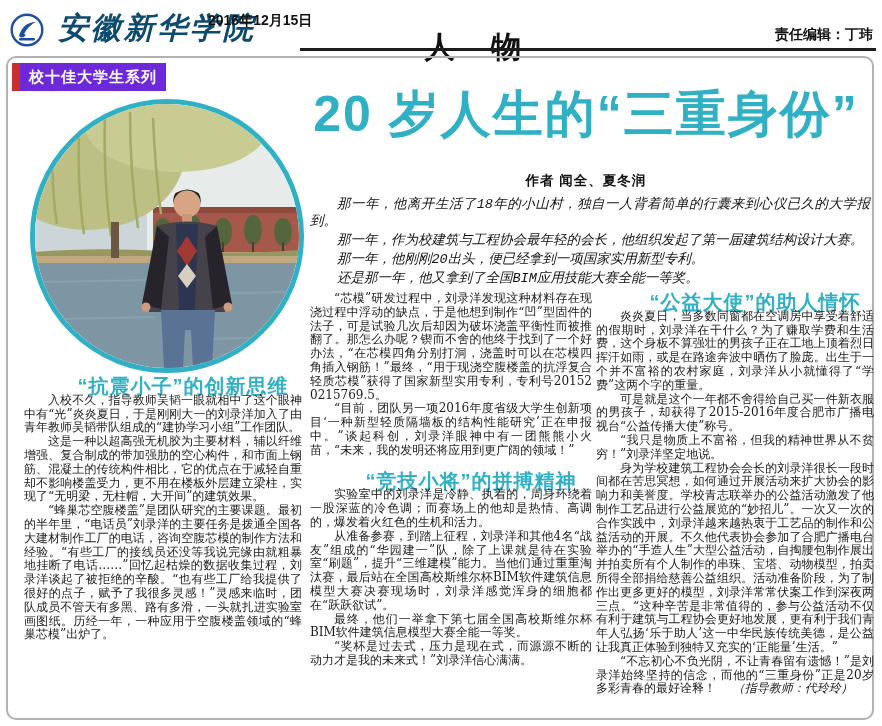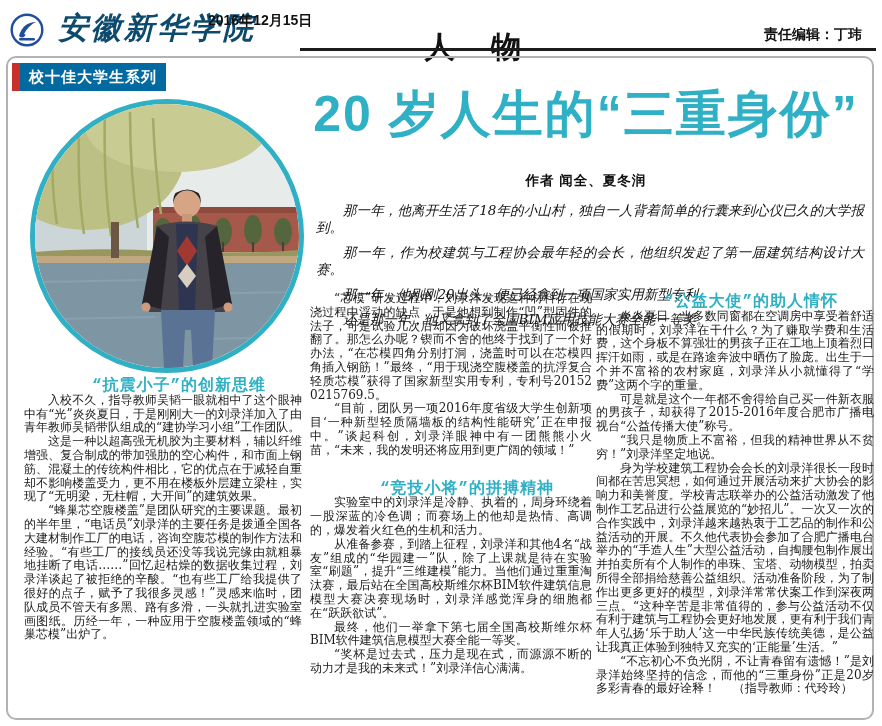--- a/index.html
+++ b/index.html
@@ -5,53 +5,53 @@
   html,body{margin:0;padding:0;background:#fff;}
   .page{position:relative;width:882px;height:726px;background:#ffffff;overflow:hidden;
         font-family:"Liberation Sans",sans-serif;}
   
   .logo{position:absolute;left:10px;top:13px;width:34px;height:34px;}
   .school-name{position:absolute;left:58px;top:8px;font-family:Liberation Mono, monospace;
         font-style:italic;font-weight:bold;font-size:30px;color:#0c4a6e;letter-spacing:3px;white-space:nowrap;}
   .pub-date{position:absolute;left:208px;top:12px;font-weight:bold;font-size:14px;color:#111;white-space:nowrap;}
   .section-title{position:absolute;left:380px;top:10px;width:200px;text-align:center;
         font-weight:bold;font-size:30px;color:#111;letter-spacing:14px;white-space:nowrap;margin-top:17px;}
-  .editor{position:absolute;right:20px;top:26px;font-weight:bold;font-size:14px;color:#111;}
+  .editor{position:absolute;right:9px;top:26px;font-weight:bold;font-size:14px;color:#111;}
   .header-rule{position:absolute;left:300px;right:6px;top:48px;height:3px;background:#1c1c1c;}
   
   .content-frame{position:absolute;left:6px;top:56px;width:868px;height:664px;
         border:2px solid #b2b2b2;border-radius:10px;box-sizing:border-box;}
   
   .series-banner{position:absolute;left:12px;top:63px;height:28px;display:flex;align-items:stretch;}
   .banner-red{width:8px;background:#c9302c;}
-  .banner-gray{background:#0369a1;color:#fff;font-weight:bold;font-size:15px;
+  .banner-gray{background:#6d28d9;color:#fff;font-weight:bold;font-size:15px;
         letter-spacing:1px;display:flex;align-items:center;padding:0 9px;white-space:nowrap;}
   
   .portrait{position:absolute;left:30px;top:99px;width:274px;height:274px;border-radius:50%;
         border:5px solid #2fb0c5;overflow:hidden;box-sizing:border-box;background:#e7ecea;}
   .portrait svg{display:block;}
   
   .headline{position:absolute;left:298px;top:84px;width:576px;text-align:center;
         font-weight:bold;font-size:50px;line-height:1.2;color:#2fb0c5;letter-spacing:2px;white-space:nowrap;}
   .byline{position:absolute;left:298px;top:172px;width:576px;text-align:center;
         font-weight:bold;font-size:13.5px;color:#111;letter-spacing:1px;}
   .intro{position:absolute;left:308px;top:194px;width:564px;
         font-family:"DejaVu Serif",serif;font-style:italic;font-size:13.5px;line-height:17px;color:#111;}
-  .intro p{margin:8px;text-indent:2em;text-align:justify;}
+  .intro p{margin:2px;text-indent:2em;text-align:justify;font-family:Liberation Mono, monospace;}
   
   .col{position:absolute;font-family:"DejaVu Serif",serif;font-size:12px;line-height:13.8px;
         color:#1a1a1a;text-align:justify;}
   .col p{margin:0;text-indent:2em;}
   .col-left{left:24px;top:380px;width:278px;}
   .col-mid{left:310px;top:292px;width:282px;}
   .col-right{left:596px;top:296px;width:278px;}
-  .sec-heading{text-align:center;color:#2fb0c5;font-family:Liberation Mono, monospace;
-        font-weight:bold;font-size:16px;letter-spacing:1px;margin:0 0 13px;text-indent:0;white-space:nowrap;}
-  .col-mid .sec-heading{margin-top:25px;}
-  .credit{margin-left:1.4em;}
+  .sec-heading{text-align:center;color:#2fb0c5;font-family:Liberation Sans, sans-serif;
+        font-weight:bold;font-size:20px;letter-spacing:1px;margin:0 0 13px;text-indent:0;white-space:nowrap;}
+  .col-mid .sec-heading{margin-top:17px;}
+  .credit{font-style:italic;margin-left:1.4em;}
 </style>
 </head>
 <body>
 
 <div class="page">
 
   <svg class="logo" viewBox="0 0 34 34">
     <circle cx="17" cy="17" r="15.3" fill="#ffffff" stroke="#1e4f9e" stroke-width="2.4"></circle>
     <path d="M9,23 Q13,9 26,9 Q18,12 15,23 Q12,26 9,23 Z" fill="#1e4f9e"></path>
     <path d="M14,21 Q19,11 25,12 Q19,14 17,22 Z" fill="#ffffff"></path>

